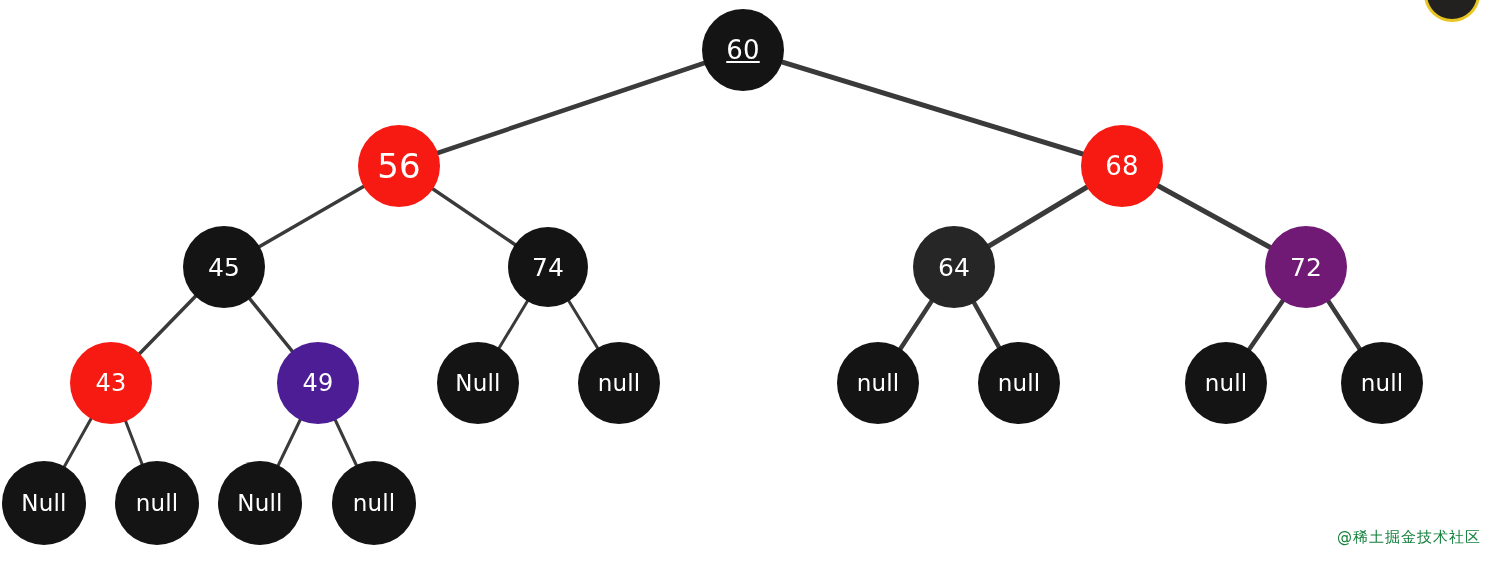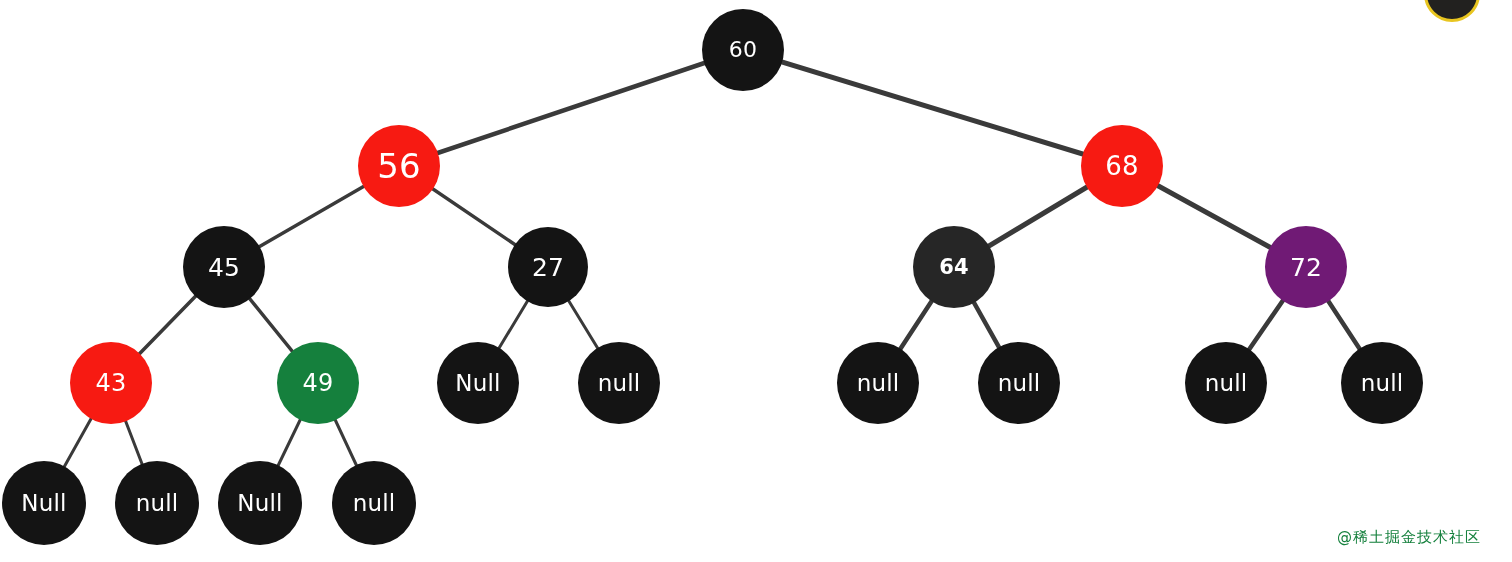--- a/index.html
+++ b/index.html
@@ -75,44 +75,44 @@
       <line x1="954" y1="267" x2="1019" y2="383" stroke="#3a3a3a" stroke-width="4.5" stroke-linecap="round"></line>
       <line x1="1306" y1="267" x2="1226" y2="383" stroke="#3a3a3a" stroke-width="4.5" stroke-linecap="round"></line>
       <line x1="1306" y1="267" x2="1382" y2="383" stroke="#3a3a3a" stroke-width="4.5" stroke-linecap="round"></line>
       <line x1="111" y1="383" x2="44" y2="503" stroke="#3a3a3a" stroke-width="3" stroke-linecap="round"></line>
       <line x1="111" y1="383" x2="157" y2="503" stroke="#3a3a3a" stroke-width="3" stroke-linecap="round"></line>
       <line x1="318" y1="383" x2="260" y2="503" stroke="#3a3a3a" stroke-width="3" stroke-linecap="round"></line>
       <line x1="318" y1="383" x2="374" y2="503" stroke="#3a3a3a" stroke-width="3" stroke-linecap="round"></line>
     </svg>
   <div id="node-layer">
       <div class="node" style="left: 702px; top: 9px; width: 82px; height: 82px; background: rgb(20, 20, 20); color: rgb(255, 255, 255);">
-        <span class="node-label" style="font-size: 22px;">60</span>
+        <span class="node-label" style="font-size: 26px; text-decoration: underline;">60</span>
       </div>
       <div class="node" style="left: 358px; top: 125px; width: 82px; height: 82px; background: rgb(247, 26, 18); color: rgb(255, 255, 255);">
         <span class="node-label" style="font-size: 34px;">56</span>
       </div>
       <div class="node" style="left: 1081px; top: 125px; width: 82px; height: 82px; background: rgb(247, 26, 18); color: rgb(255, 255, 255);">
         <span class="node-label" style="font-size: 26px;">68</span>
       </div>
       <div class="node" style="left: 183px; top: 226px; width: 82px; height: 82px; background: rgb(20, 20, 20); color: rgb(255, 255, 255);">
         <span class="node-label" style="font-size: 25px;">45</span>
       </div>
       <div class="node" style="left: 508px; top: 227px; width: 80px; height: 80px; background: rgb(20, 20, 20); color: rgb(255, 255, 255);">
-        <span class="node-label" style="font-size: 25px;">27</span>
+        <span class="node-label" style="font-size: 25px;">74</span>
       </div>
       <div class="node" style="left: 913px; top: 226px; width: 82px; height: 82px; background: rgb(38, 38, 38); color: rgb(255, 255, 255);">
-        <span class="node-label" style="font-size: 21px; font-weight: bold;">64</span>
+        <span class="node-label" style="font-size: 25px;">64</span>
       </div>
       <div class="node" style="left: 1265px; top: 226px; width: 82px; height: 82px; background: #701a75; color: rgb(255, 255, 255);">
         <span class="node-label" style="font-size: 25px;">72</span>
       </div>
       <div class="node" style="left: 70px; top: 342px; width: 82px; height: 82px; background: rgb(247, 26, 18); color: rgb(255, 255, 255); justify-content: center;">
         <span class="node-label" style="font-size: 24px;">43</span>
       </div>
-      <div class="node" style="left: 277px; top: 342px; width: 82px; height: 82px; background: #15803d; color: rgb(255, 255, 255);">
+      <div class="node" style="left: 277px; top: 342px; width: 82px; height: 82px; background: #4c1d95; color: rgb(255, 255, 255);">
         <span class="node-label" style="font-size: 24px;">49</span>
       </div>
       <div class="node" style="left: 437px; top: 342px; width: 82px; height: 82px; background: rgb(20, 20, 20); color: rgb(255, 255, 255);">
         <span class="node-label" style="font-size: 23px;">Null</span>
       </div>
       <div class="node" style="left: 578px; top: 342px; width: 82px; height: 82px; background: rgb(20, 20, 20); color: rgb(255, 255, 255);">
         <span class="node-label" style="font-size: 23px;">null</span>
       </div>
       <div class="node" style="left: 837px; top: 342px; width: 82px; height: 82px; background: rgb(20, 20, 20); color: rgb(255, 255, 255);">
         <span class="node-label" style="font-size: 23px;">null</span>

